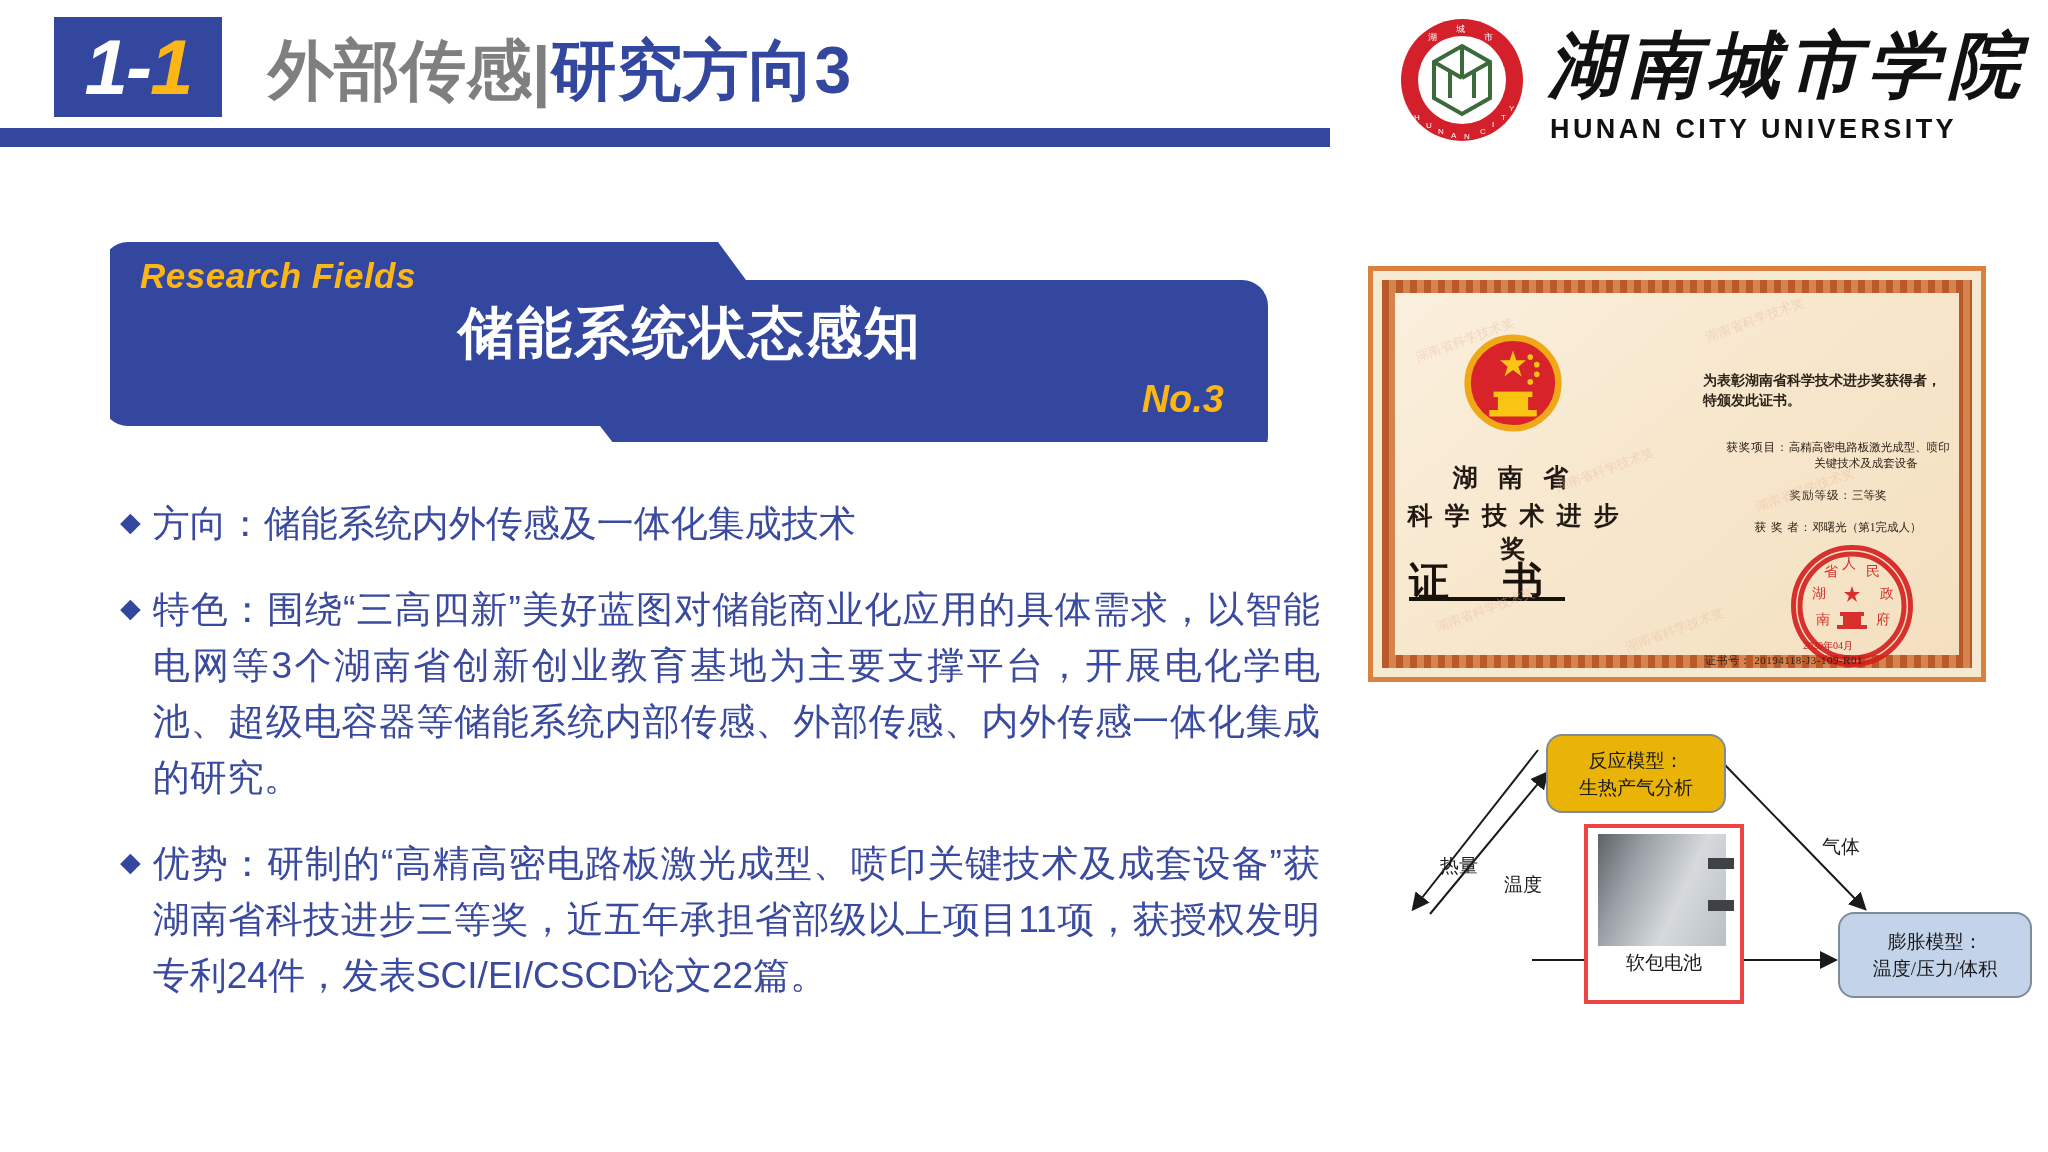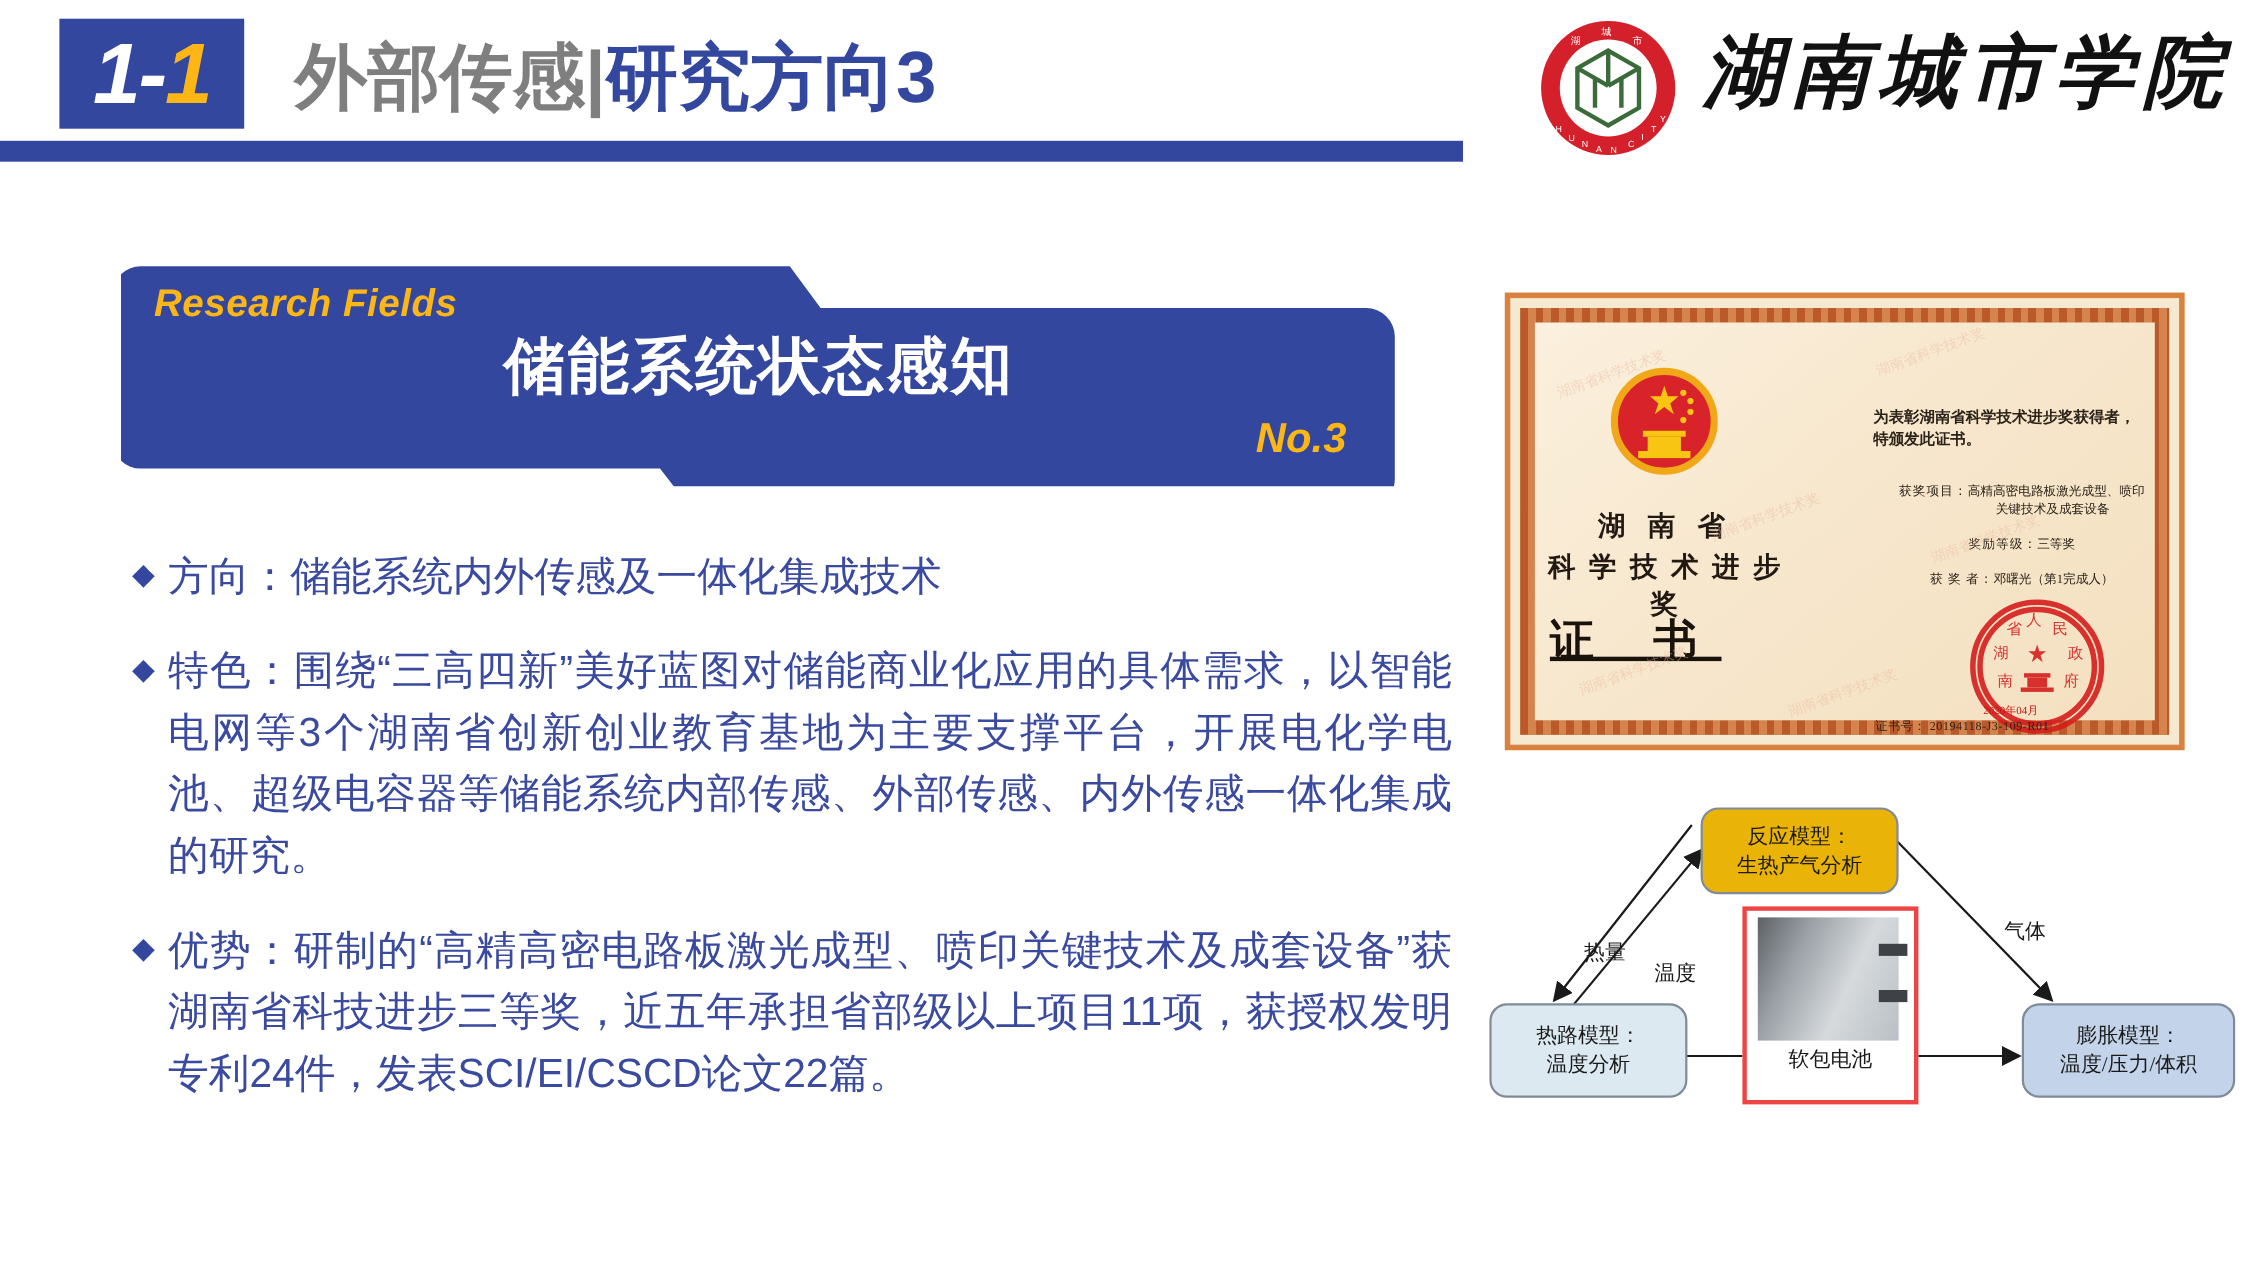--- a/index.html
+++ b/index.html
@@ -229,20 +229,21 @@
           <text x="40" y="118">N</text>
         <text x="53" y="122">A</text>
           <text x="66" y="123">N</text>
         <text x="82" y="118">C</text>
           <text x="94" y="111">I</text>
           <text x="103" y="104">T</text>
           <text x="111" y="95">Y</text>
       </g>
     </svg>
     <div class="logo-cn">湖南城市学院</div>
+    <div class="logo-en">HUNAN CITY UNIVERSITY</div>
   </div>
 
   <div class="banner">
     <svg width="1160" height="204" viewBox="0 0 1160 204">
       <path d="M18,4 h590 l28,38 h496 a26,26 0 0 1 26,26 v130 a26,26 0 0 1 -26,26 h-614 l-28,-36 h-472 a26,26 0 0 1 -26,-26 v-132 a26,26 0 0 1 26,-26 z" fill="#33479e"></path>
     </svg>
     <div class="banner-rf">Research Fields</div>
     <div class="banner-main">储能系统状态感知</div>
     <div class="banner-no">No.3</div>
   </div>
@@ -346,24 +347,20 @@
 
       <line x1="372" y1="52" x2="512" y2="196" stroke="#1a1a1a" stroke-width="2" marker-end="url(#ah)"></line>
 
       <line x1="180" y1="248" x2="482" y2="248" stroke="#1a1a1a" stroke-width="2" marker-end="url(#ah)"></line>
     </svg>
 
     <div class="dbox" id="box-react">
       <div>反应模型：</div>
       <div>生热产气分析</div>
     </div>
-    <div class="dbox" id="box-thermal">
-      <div>热路模型：</div>
-      <div>温度分析</div>
-    </div>
     <div class="dbox" id="box-swell">
       <div>膨胀模型：</div>
       <div>温度/压力/体积</div>
     </div>
 
     <div class="dlabel" id="lbl-heat">热量</div>
     <div class="dlabel" id="lbl-temp">温度</div>
     <div class="dlabel" id="lbl-gas">气体</div>
 
     <div class="cellpic">

